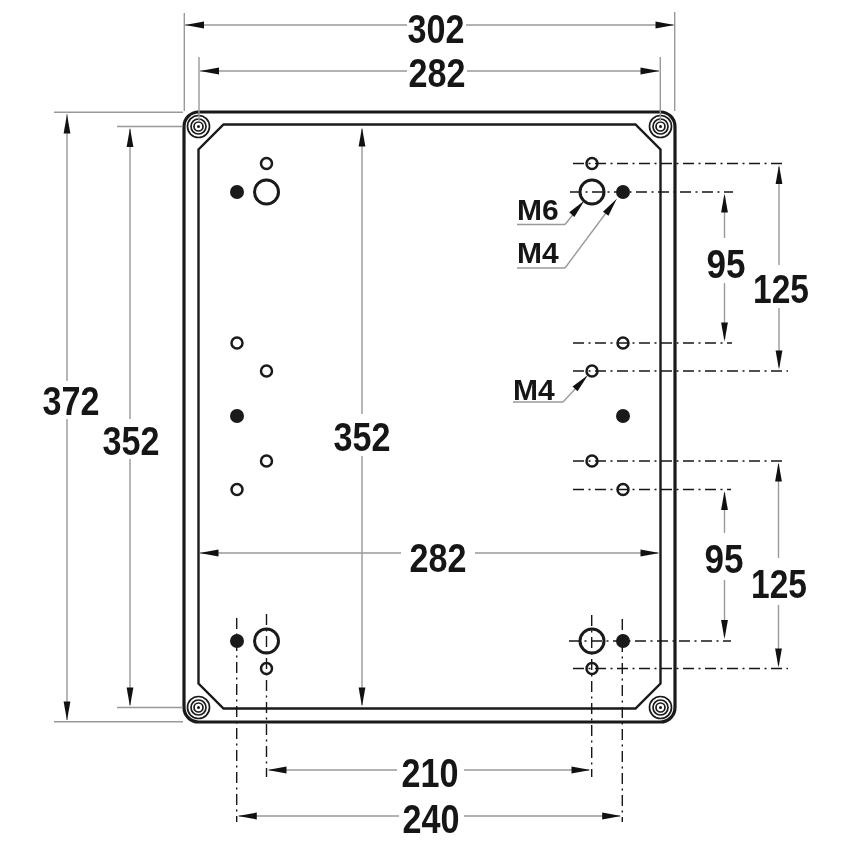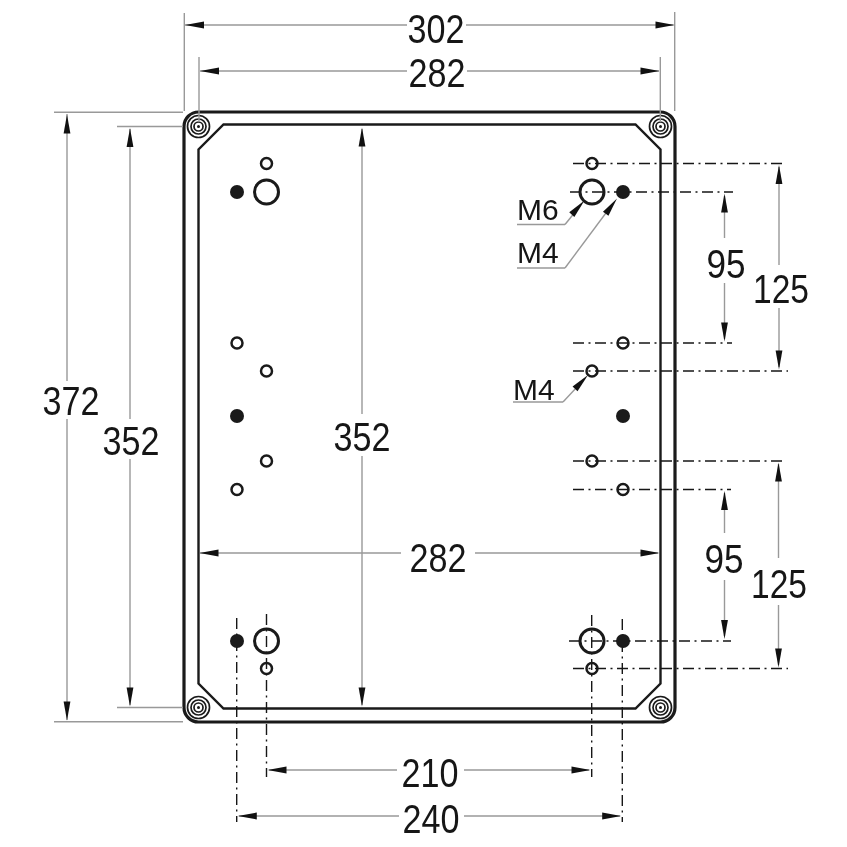--- a/index.html
+++ b/index.html
@@ -1,16 +1,16 @@
 <!DOCTYPE html>
 <html><head>
 <meta charset="utf-8">
 <style>
   html,body{margin:0;padding:0;background:#ffffff;}
-  .canvas{width:847px;height:847px;background:#fff;position:relative;overflow:hidden;}
+  .canvas{width:847px;height:847px;background:#fff;position:relative;overflow:hidden;font-weight:bold;}
   svg{display:block;}
   .outline{fill:none;stroke:#1a1a1a;stroke-width:3.2;}
   .outline2{fill:none;stroke:#1a1a1a;stroke-width:2.4;}
   .screw{fill:none;stroke:#1a1a1a;stroke-width:1.7;}
   .screwdot{fill:#1a1a1a;stroke:none;}
   .hole-s{fill:none;stroke:#1a1a1a;stroke-width:2.5;}
   .hole-l{fill:none;stroke:#1a1a1a;stroke-width:3;}
   .hole-f{fill:#1a1a1a;stroke:none;}
   .cl{fill:none;stroke:#161616;stroke-width:1.4;stroke-dasharray:11 4.5 2 4.5;}
   .dl{fill:none;stroke:#999999;stroke-width:1.4;}

